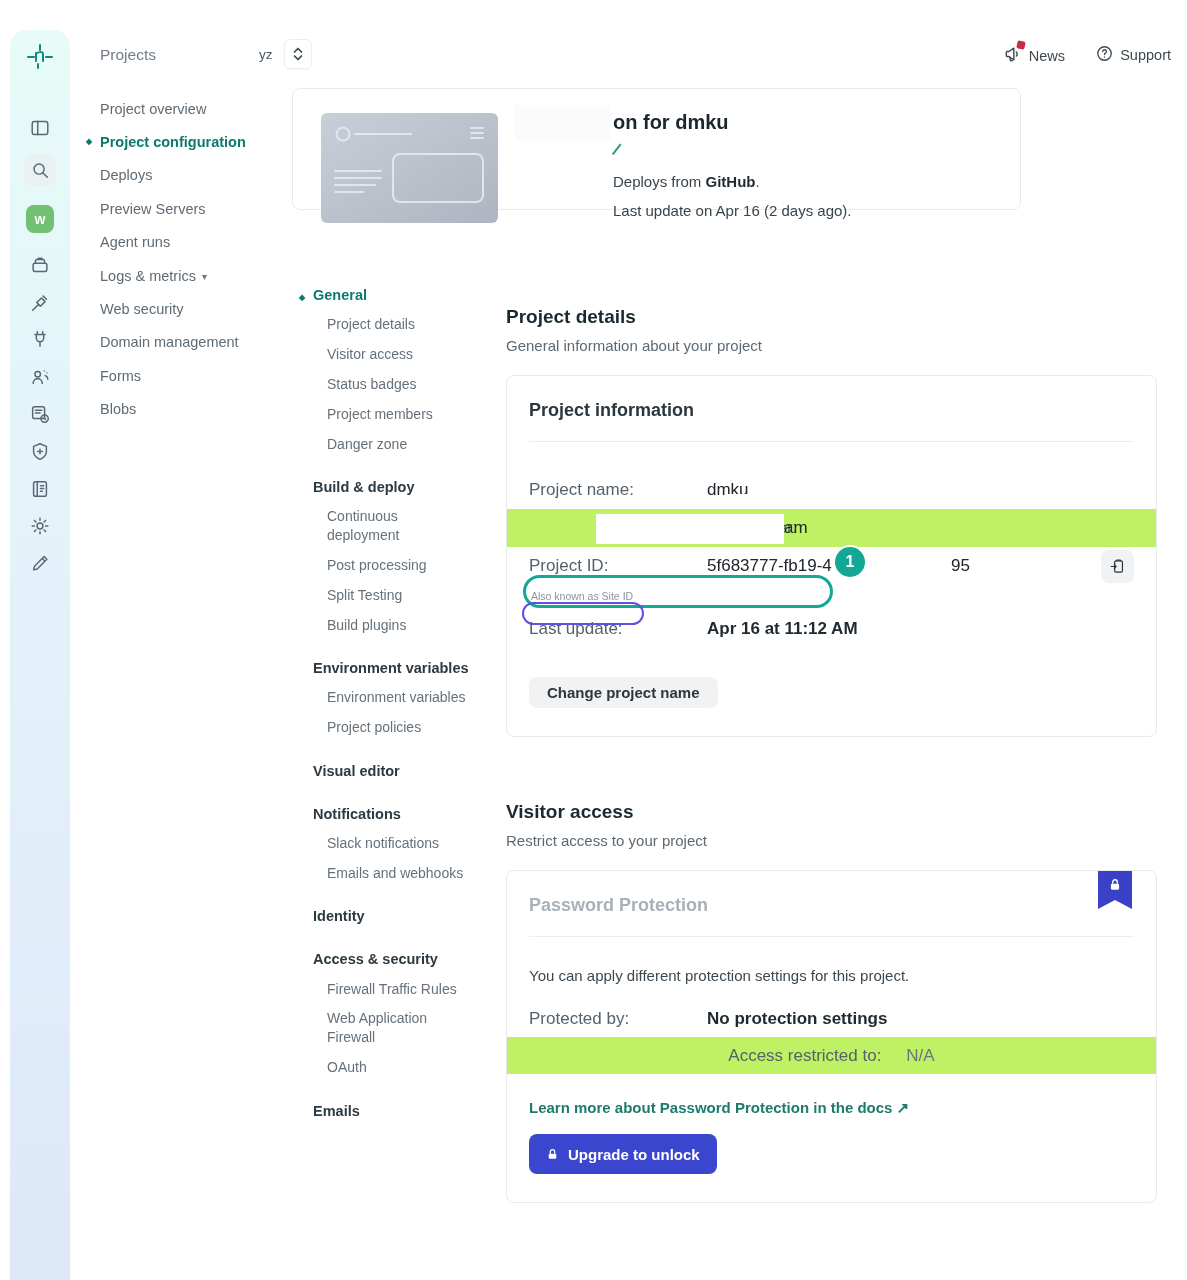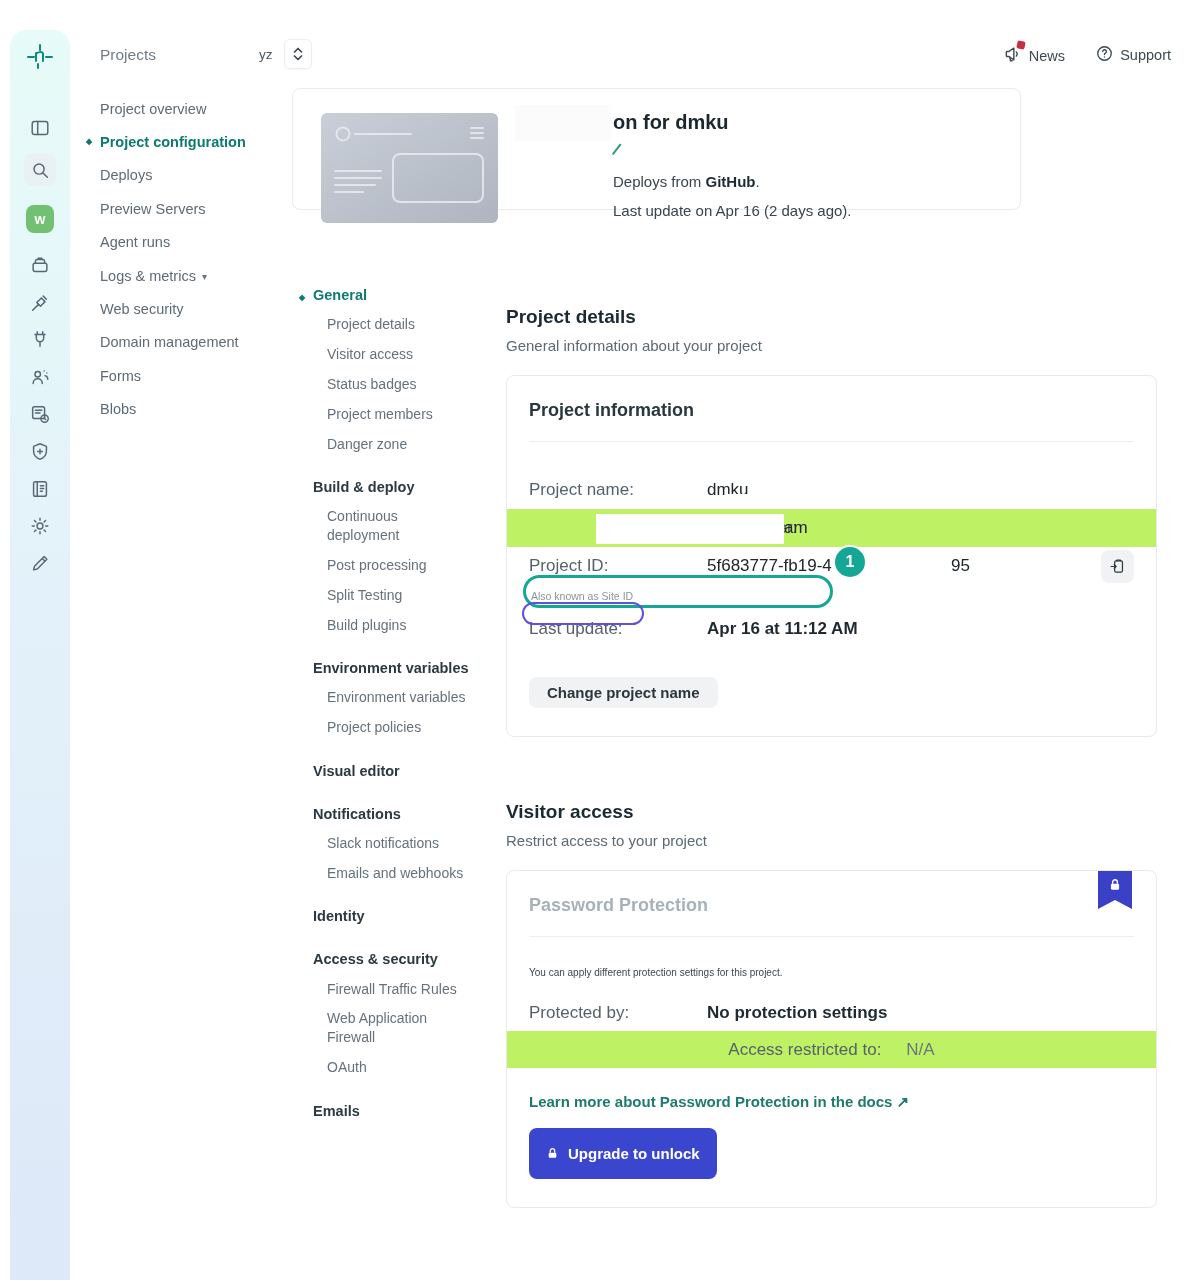--- a/index.html
+++ b/index.html
@@ -83,26 +83,26 @@
   .gray-btn { display:inline-block; margin-top:29px; background:#f0f2f3; border:none; border-radius:8px;
     height:31px; line-height:31px; padding:0 18px; font-size:15px; font-weight:bold; color:#2b363d;
     font-family:"Liberation Sans",sans-serif; cursor:pointer; }
   .copy-btn { position:absolute; right:0px; top:3px; width:33px; height:33px; background:#f0f2f3;
     border:none; border-radius:8px; display:flex; align-items:center; justify-content:center; cursor:pointer; }
   .copy-btn svg { stroke:#2b363d; fill:none; stroke-width:1.7; stroke-linecap:round; stroke-linejoin:round; }
   .redact { position:absolute; background:#fff; }
   .id-tail { position:absolute; left:422px; color:#20262b; }
   .owner-vis { position:absolute; left:277px; color:#20262b; }
 
-  .pp-desc { font-size:10px; color:#3c4850; margin-top:30px; }
+  .pp-desc { font-size:15px; color:#3c4850; margin-top:30px; }
   .pp-rows { margin-top:16px; }
   .row37 { height:37px; }
   .docs-link { display:inline-block; margin-top:25px; font-size:15px; font-weight:bold; color:#1d7a6d; cursor:pointer; }
   .blue-btn { display:flex; align-items:center; gap:9px; margin-top:17px; background:#3b46cf; border:none;
-    border-radius:8px; height:51px; padding:0 17px; font-size:15px; font-weight:bold; color:#fff;
+    border-radius:8px; height:40px; padding:0 17px; font-size:15px; font-weight:bold; color:#fff;
     font-family:"Liberation Sans",sans-serif; cursor:pointer; }
   .ribbon { position:absolute; right:24px; top:0; width:34px; height:38px; background:#3a41c6;
     clip-path:polygon(0 0,100% 0,100% 100%,50% 76%,0 100%); display:flex; justify-content:center; padding-top:7px; }
 
   
   .anno-rect { position:absolute; left:523px; top:575px; width:310px; height:33px;
     border:3.5px solid #14a796; border-radius:17px; pointer-events:none; z-index:30; }
   .anno-oval { position:absolute; left:522px; top:602px; width:122px; height:23px;
     border:2.5px solid #5f51dd; border-radius:12px; pointer-events:none; z-index:30; }
   .anno-badge { position:absolute; left:835px; top:547px; width:30px; height:30px; background:#14a796;

